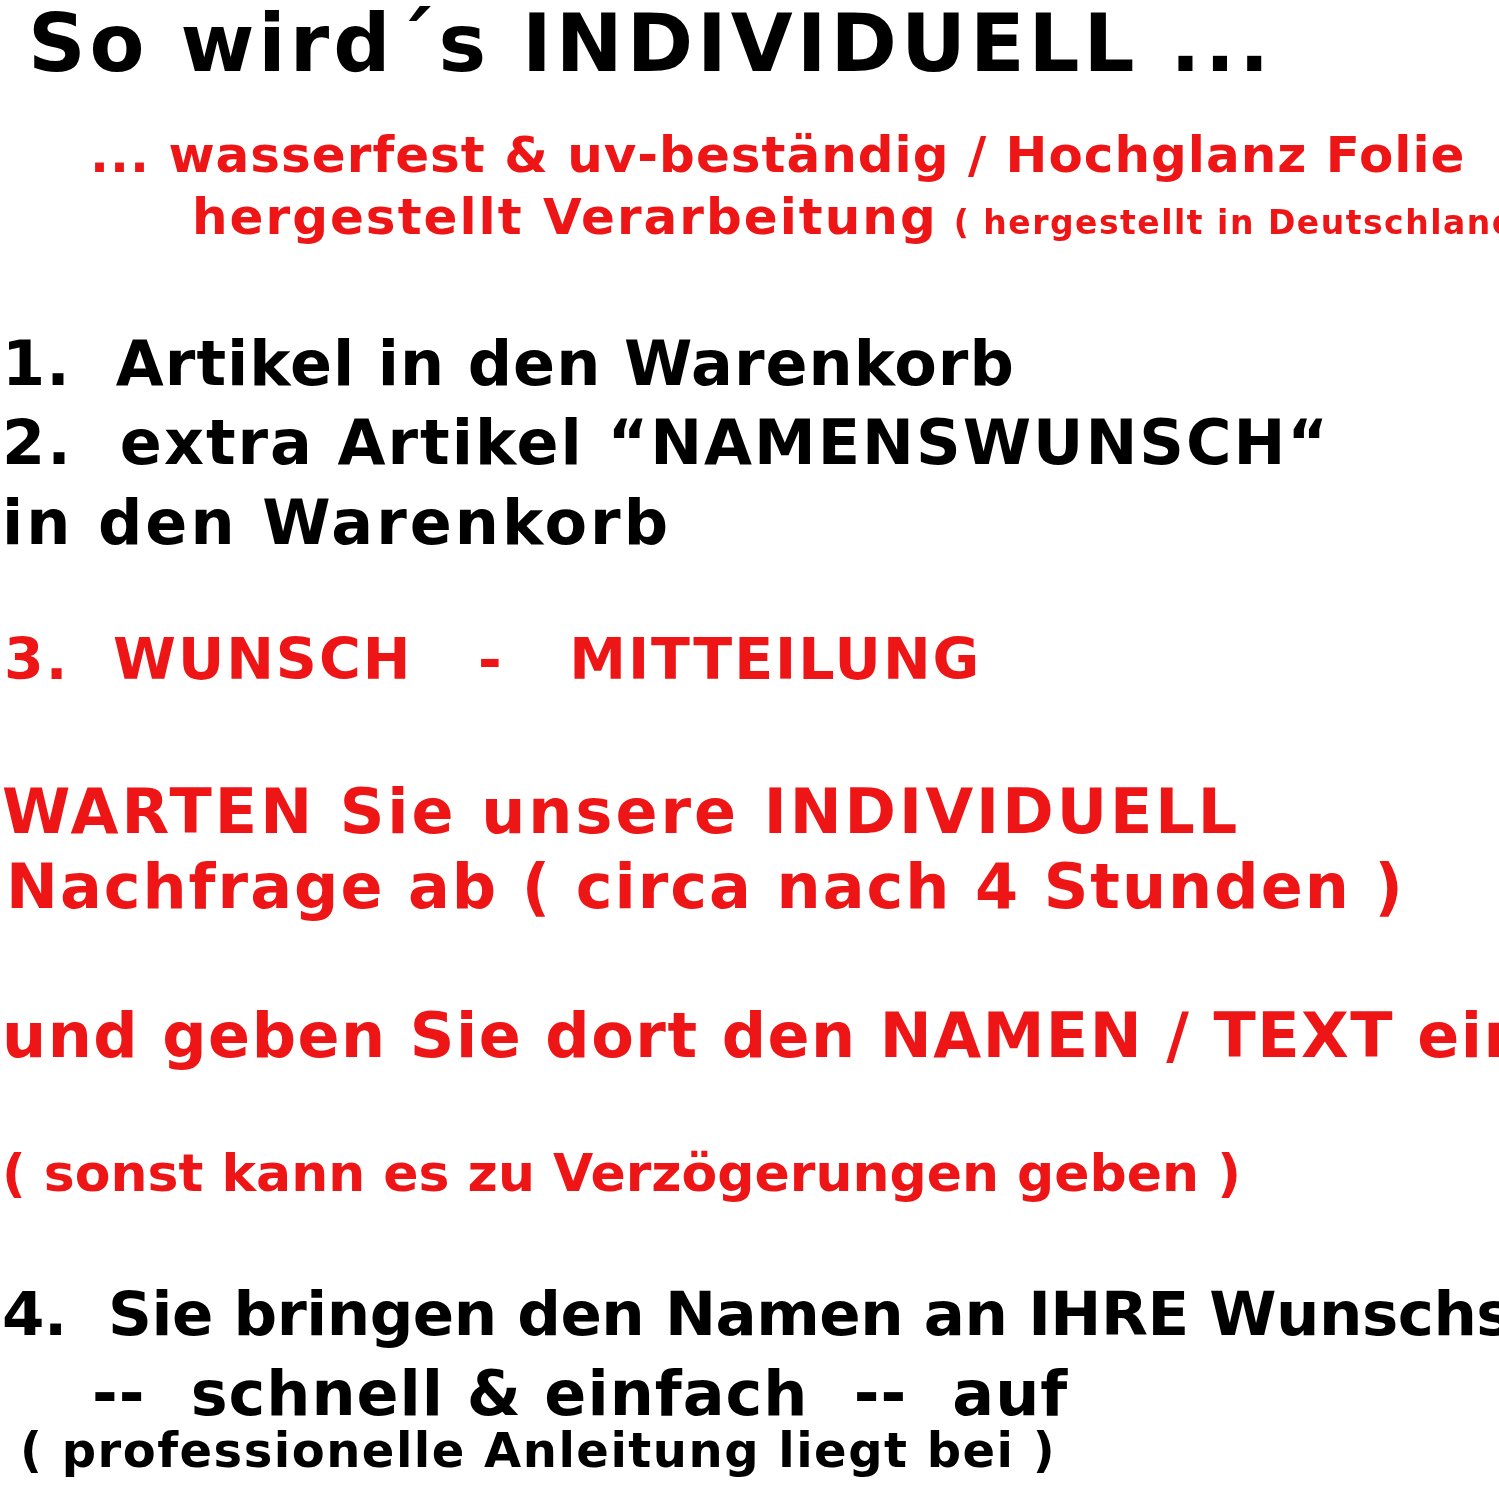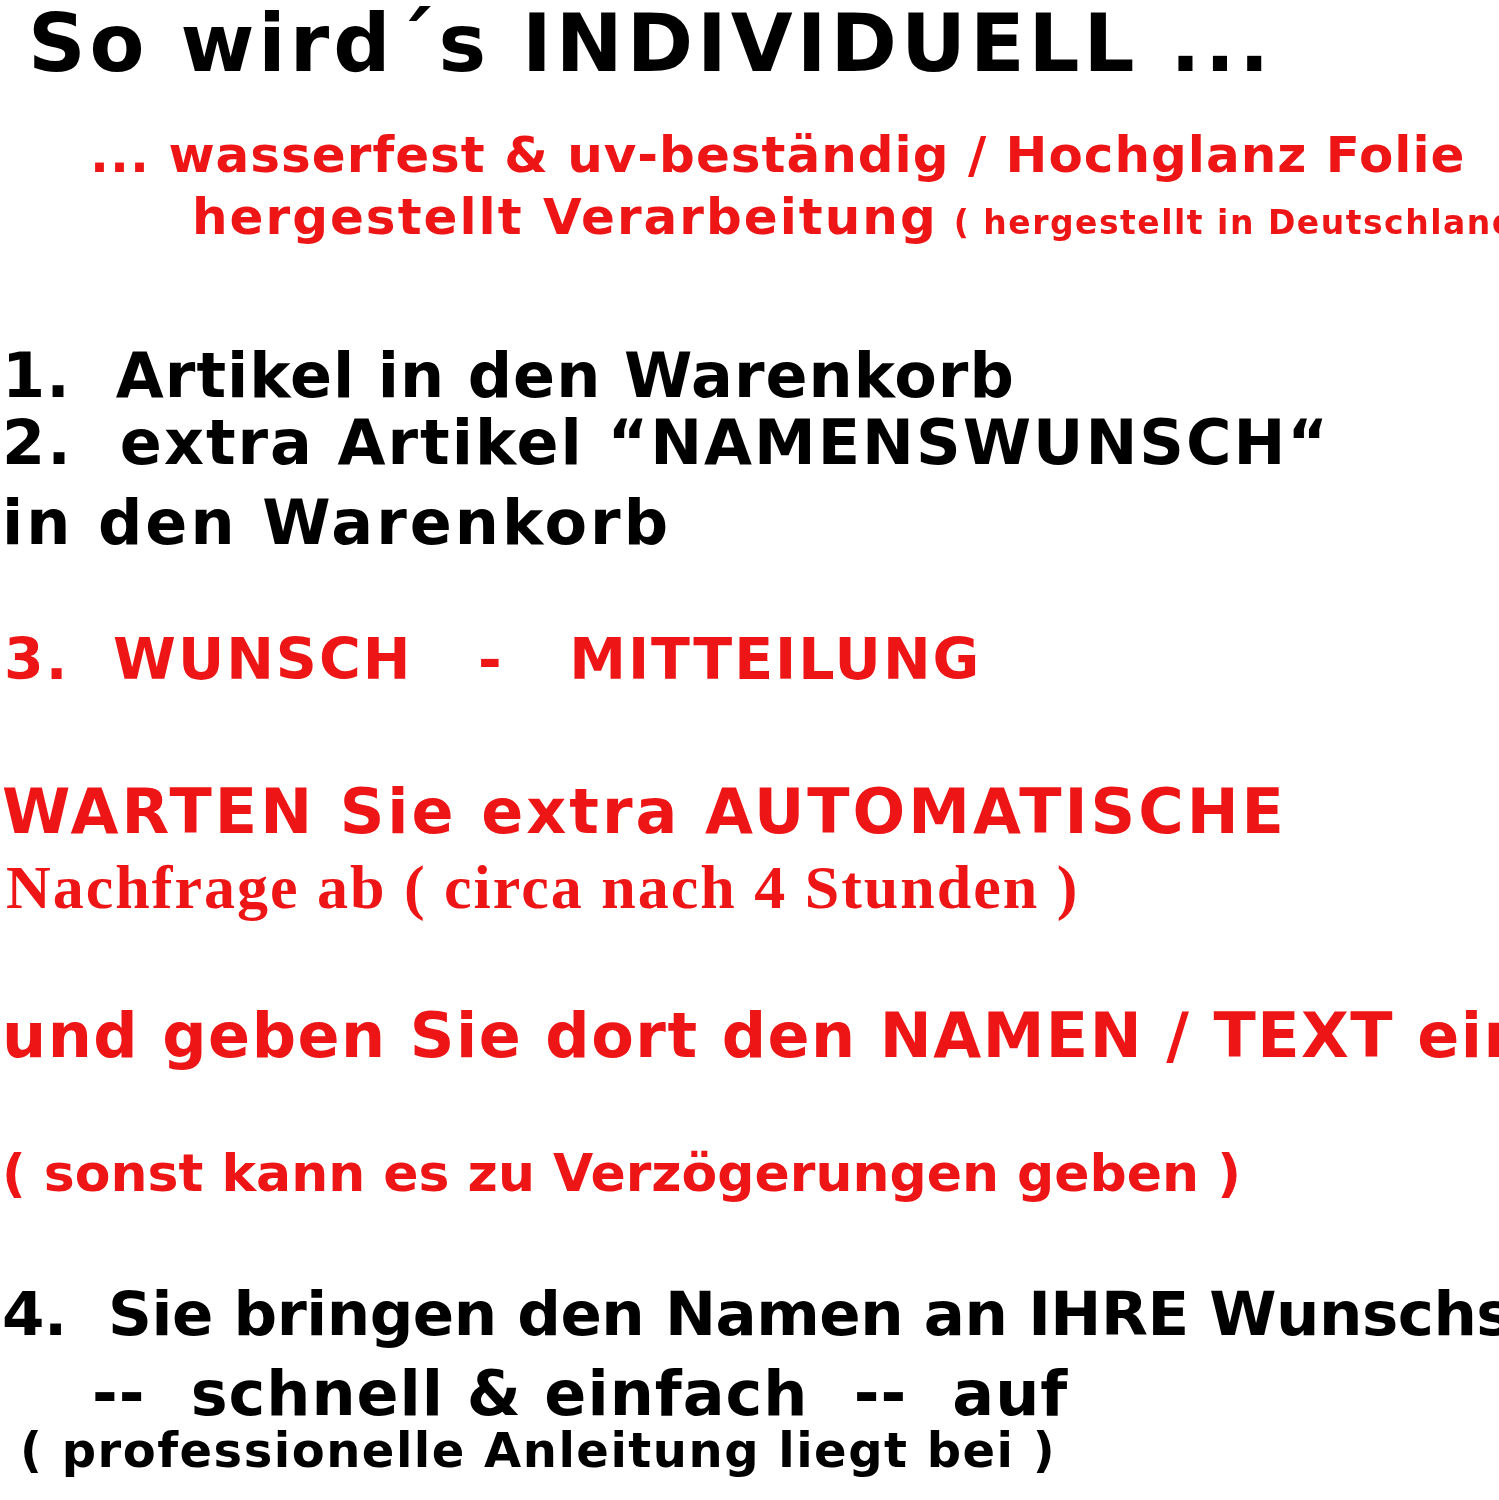--- a/index.html
+++ b/index.html
@@ -21,26 +21,26 @@
     white-space: pre;
     line-height: 1em;
   }
   .red { color: var(--red, #ed1515); }
 
   
   .title       { left: 28px;  top: 4px;    font-size: 80px; letter-spacing: 4px; }
   .intro1      { left: 90px;  top: 130px;  font-size: 50px; letter-spacing: 1px; }
   .intro2      { left: 192px; top: 192px;  font-size: 50px; letter-spacing: 2px; }
   .intro2-note { font-size: 33px; letter-spacing: 1.5px; margin-left: 16px; }
-  .step1       { left: 2px;   top: 333px;  font-size: 62px; letter-spacing: 1px; margin-top: 12px; }
+  .step1       { left: 2px;   top: 333px;  font-size: 62px; letter-spacing: 1px; }
   .step2       { left: 2px;   top: 412px;  font-size: 62px; letter-spacing: 2px; }
   .step2cont   { left: 2px;   top: 492px;  font-size: 62px; letter-spacing: 3px; }
   .step3       { left: 4px;   top: 631px;  font-size: 57px; letter-spacing: 2px; }
   .warten1     { left: 2px;   top: 781px;  font-size: 62px; letter-spacing: 3px; }
-  .warten2     { left: 6px;   top: 856px;  font-size: 62px; letter-spacing: 2px; font-family: Liberation Serif, serif; }
+  .warten2     { left: 6px;   top: 856px;  font-size: 62px; letter-spacing: 2px; }
   .namen       { left: 2px;   top: 1005px; font-size: 62px; letter-spacing: 1.5px; }
   .caution     { left: 2px;   top: 1147px; font-size: 52px; letter-spacing: 0px; }
   .step4       { left: 2px;   top: 1283px; font-size: 61px; letter-spacing: -0.5px; }
   .step4cont   { left: 92px;  top: 1363px; font-size: 62px; letter-spacing: 1px; }
   .step4note   { left: 20px;  top: 1426px; font-size: 48px; letter-spacing: 1.5px; }
 </style>
 </head>
 <body style="background: rgb(255, 255, 255);">
 
 <div class="line title">So wird´s INDIVIDUELL ...</div>
@@ -50,21 +50,21 @@
 <div class="line intro2 red"><span>hergestellt Verarbeitung</span><span class="intro2-note">( hergestellt in Deutschland )</span></div>
 
 <div class="line step1">1.  Artikel in den Warenkorb</div>
 
 <div class="line step2">2.  extra Artikel “NAMENSWUNSCH“</div>
 
 <div class="line step2cont">in den Warenkorb</div>
 
 <div class="line step3 red">3.  WUNSCH   -   MITTEILUNG</div>
 
-<div class="line warten1 red">WARTEN Sie extra AUTOMATISCHE</div>
+<div class="line warten1 red">WARTEN Sie unsere INDIVIDUELL</div>
 
 <div class="line warten2 red">Nachfrage ab ( circa nach 4 Stunden )</div>
 
 <div class="line namen red">und geben Sie dort den NAMEN / TEXT ein</div>
 
 <div class="line caution red">( sonst kann es zu Verzögerungen geben )</div>
 
 <div class="line step4">4.  Sie bringen den Namen an IHRE Wunschstelle</div>
 
 <div class="line step4cont">--  schnell &amp; einfach  --  auf</div>

